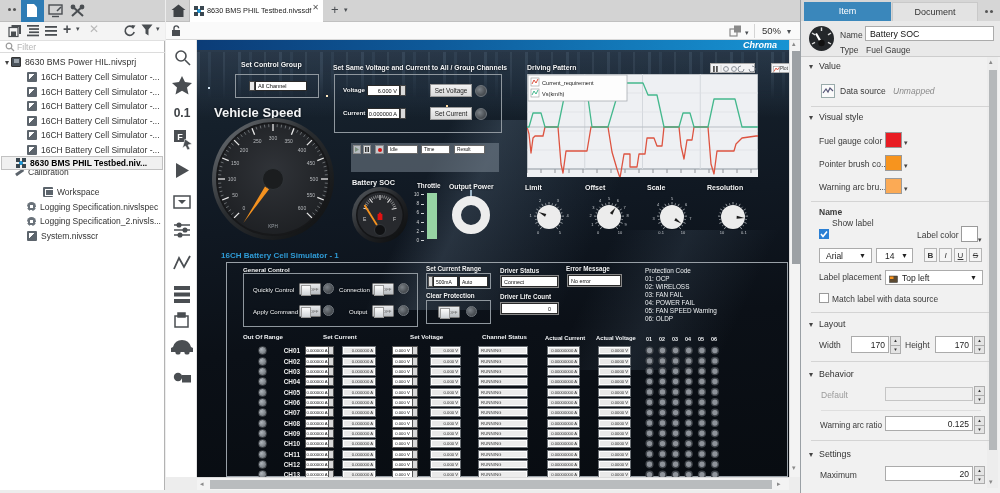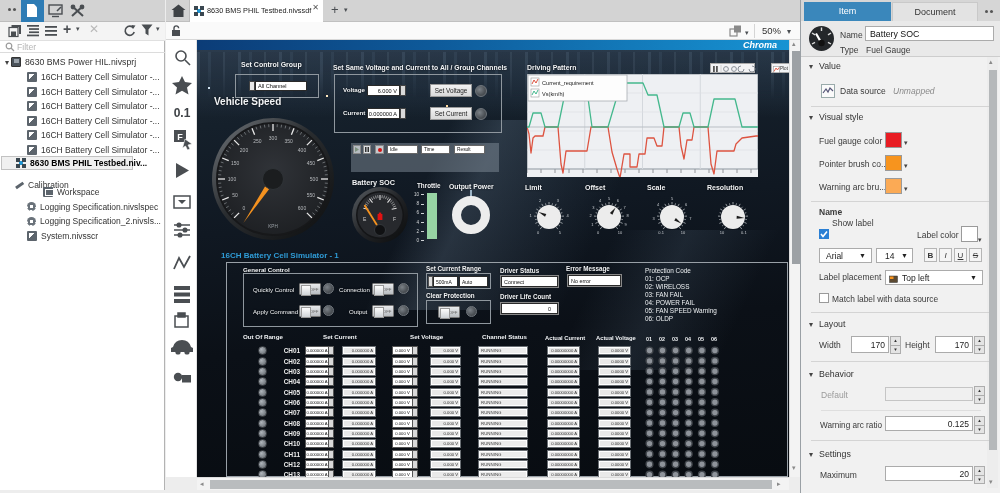--- a/index.html
+++ b/index.html
@@ -4,21 +4,21 @@
 svg{display:block}
 body{width:1000px;height:493px;font-family:"Liberation Sans",sans-serif;background:#ededed;position:relative;overflow:hidden}
 #app{position:absolute;left:0;top:0;width:1000px;height:493px}
 .abs{position:absolute}
 
 #lp{position:absolute;left:0;top:0;width:165px;height:490px;background:#fff;border-right:1px solid #b3b3b3}
 #lp-tabs{position:absolute;left:0;top:0;width:165px;height:22px;background:#d3d3d3;border-bottom:1px solid #bdbdbd}
 #lp-tools{position:absolute;left:0;top:22px;width:165px;height:19px;background:#f4f4f4;border-bottom:1px solid #e0e0e0}
 #lp-filter{position:absolute;left:0;top:41px;width:165px;height:12px;border-bottom:1px solid #dcdcdc}
 .trw{position:absolute;left:0;width:165px;height:14.6px;font-size:8.5px;color:#333;white-space:nowrap;display:flex;align-items:center;padding-left:14px}
-.trw.sel{background:#f0f0f0;border:1px solid #c2c2c2;width:132px;left:1px;height:14px;color:#000;}
+.trw.sel{background:#f0f0f0;border:1px solid #c2c2c2;width:162px;left:1px;height:14px;color:#000;}
 .ttx{margin-left:4px}
 .tri{color:#444;font-size:8px;margin-right:2px;margin-left:-9px}
 .ic-prj,.ic-sim,.ic-ws,.ic-tb{display:inline-block;width:10px;height:10px;background:#5c646c;border-radius:1px;position:relative;flex:none}
 .ic-prj{background:#4a525a;border:1px solid #333}
 .ic-prj::after{content:"";position:absolute;left:2px;top:1px;width:5px;height:4px;background:#9aa2aa}
 .ic-sim::after{content:"";position:absolute;left:2px;top:2px;width:6px;height:6px;background:linear-gradient(135deg,#fff 45%,#5c646c 45%)}
 .ic-ws::after{content:"";position:absolute;left:1.5px;top:2px;width:7px;height:5px;border:1px solid #fff}
 .ic-cal{display:inline-block;width:10px;height:10px;position:relative;flex:none}
 .ic-cal::after{content:"";position:absolute;left:1px;top:4px;width:9px;height:2.5px;background:#5c646c;transform:rotate(-35deg)}
 .ic-gear{display:inline-block;width:9px;height:9px;border:2px dotted #6a727a;border-radius:50%;flex:none;background:radial-gradient(circle,#fff 0 1.5px,#6a727a 1.6px)}
@@ -147,21 +147,21 @@
         <span class="ttx">16CH Battery Cell Simulator -...</span>
       </div>
 <div class="trw" style="top:128.1px;padding-left:27px">
         <span class="ic-sim"></span>
         <span class="ttx">16CH Battery Cell Simulator -...</span>
       </div>
 <div class="trw" style="top:142.7px;padding-left:27px">
         <span class="ic-sim"></span>
         <span class="ttx">16CH Battery Cell Simulator -...</span>
       </div>
-<div class="trw" style="top:178px;">
+<div class="trw" style="top:165px;">
         <span class="ic-cal"></span>
         <span class="ttx">Calibration</span>
       </div>
 <div class="trw" style="top:184.9px;padding-left:43px">
         <span class="ic-ws"></span>
         <span class="ttx">Workspace</span>
       </div>
 <div class="trw" style="top:199.5px;padding-left:27px">
         <span class="ic-gear"></span>
         <span class="ttx">Logging Specification.nivslspec</span>
@@ -266,21 +266,21 @@
         <div class="lbl" style="left:146px;top:46px;font-size:6.2px">Voltage</div>
         <div class="inp" style="left:170px;top:45px;width:33px;height:11px;line-height:10px;text-align:right;padding-right:2px">6.000 V</div>
         <div class="abs" style="left:203px;top:45px;width:6px;height:11px;background:#d9d9d9;border:1px solid #444"></div>
         <div class="btn" style="left:233px;top:44px;width:42px;height:13px;line-height:12px">Set Voltage</div>
         <div class="led" style="left:278px;top:45px;width:12px;height:12px"></div>
         <div class="lbl" style="left:146px;top:69px;font-size:6.2px">Current</div>
         <div class="inp" style="left:170px;top:68px;width:33px;height:11px;line-height:10px;text-align:right;padding-right:2px">0.000000 A</div>
         <div class="abs" style="left:203px;top:68px;width:6px;height:11px;background:#d9d9d9;border:1px solid #444"></div>
         <div class="btn" style="left:233px;top:67px;width:42px;height:13px;line-height:12px">Set Current</div>
         <div class="led" style="left:278px;top:68px;width:12px;height:12px"></div>
-        <div class="lbl" style="left:17px;top:56px;font-size:10px">Vehicle Speed</div>
+        <div class="lbl" style="left:17px;top:65px;font-size:13px">Vehicle Speed</div>
         <svg style="position:absolute;left:10px;top:73px" width="132" height="132" viewBox="0 0 132 132">
           <defs>
             <linearGradient id="bz" x1="0" y1="0" x2="1" y2="1">
               <stop offset="0" stop-color="#72777c"></stop>
               <stop offset="0.45" stop-color="#2a2d30"></stop>
               <stop offset="1" stop-color="#0c0d0e"></stop>
             </linearGradient>
             <radialGradient id="fc" cx="0.5" cy="0.42" r="0.7">
               <stop offset="0" stop-color="#303338"></stop>
               <stop offset="1" stop-color="#1b1d20"></stop>

